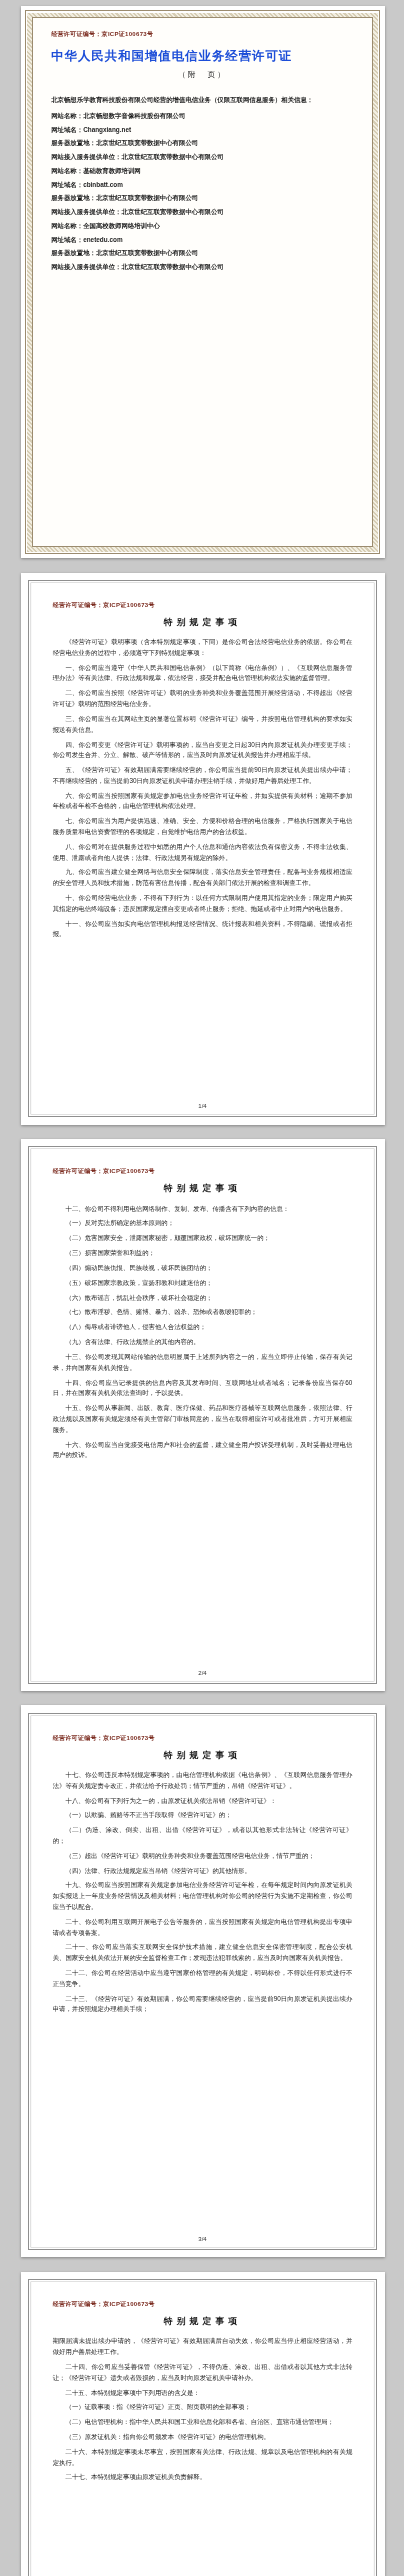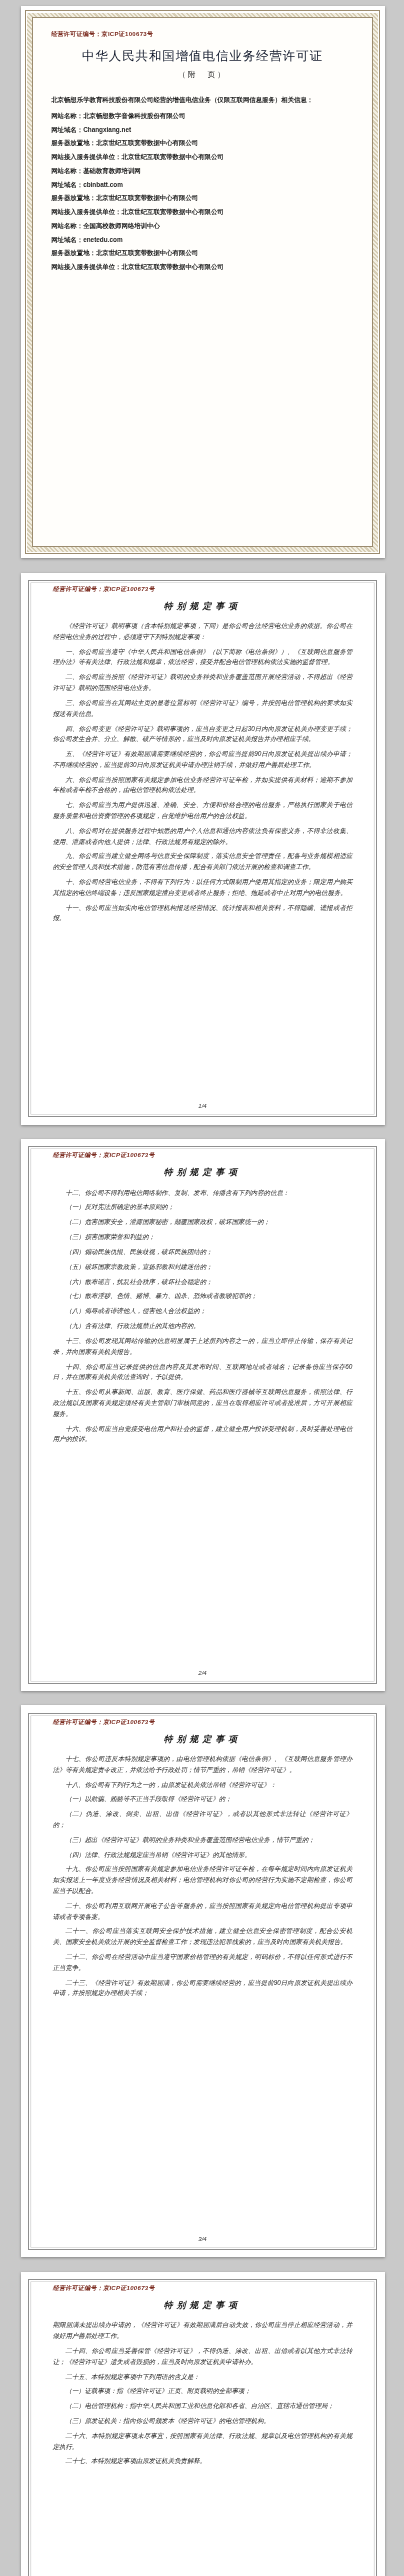--- a/index.html
+++ b/index.html
@@ -43,26 +43,26 @@
     position:relative;
   }
   .page-header{
     font-size:6px;
     font-weight:bold;
     color:#7a2a1e;
     letter-spacing:0.3px;
   }
   .cert-title{
     margin:9.3px 0 0 0;
-    text-align:center;
+    text-align:left;
     font-family:"Liberation Serif", serif;
     font-size:12.4px;
-    font-weight:normal;
+    font-weight:bold;
     letter-spacing:1px;
-    color:#0f172a;
+    color:#1d4ed8;
   }
   .cert-subtitle{
     margin-top:5.2px;
     text-align:center;
     font-size:7.7px;
     font-weight:normal;
     letter-spacing:2.1px;
   }
   .cert-intro{
     margin:13.4px 0 3.1px 0;
@@ -81,22 +81,21 @@
     word-break:break-all;
   }
   .entry-label{font-weight:600;}
 
   
   .prov-inner{
     position:absolute; inset:7.2px;
     border:0.5px solid #8f8f8f;
     box-shadow:inset 0 0 0 1.5px #ffffff, inset 0 0 0 2.1px #c2c2c2;
     box-sizing:border-box;
-    padding:4px 24px 24px 24px;
-    font-style:italic;
+    padding:20px 24px 24px 24px;
   }
   .prov-title{
     margin:7.2px 0 8.2px 0;
     text-align:center;
     font-size:8.8px;
     font-weight:bold;
     letter-spacing:4.1px;
   }
   .prov-body{}
   .prov-para{

